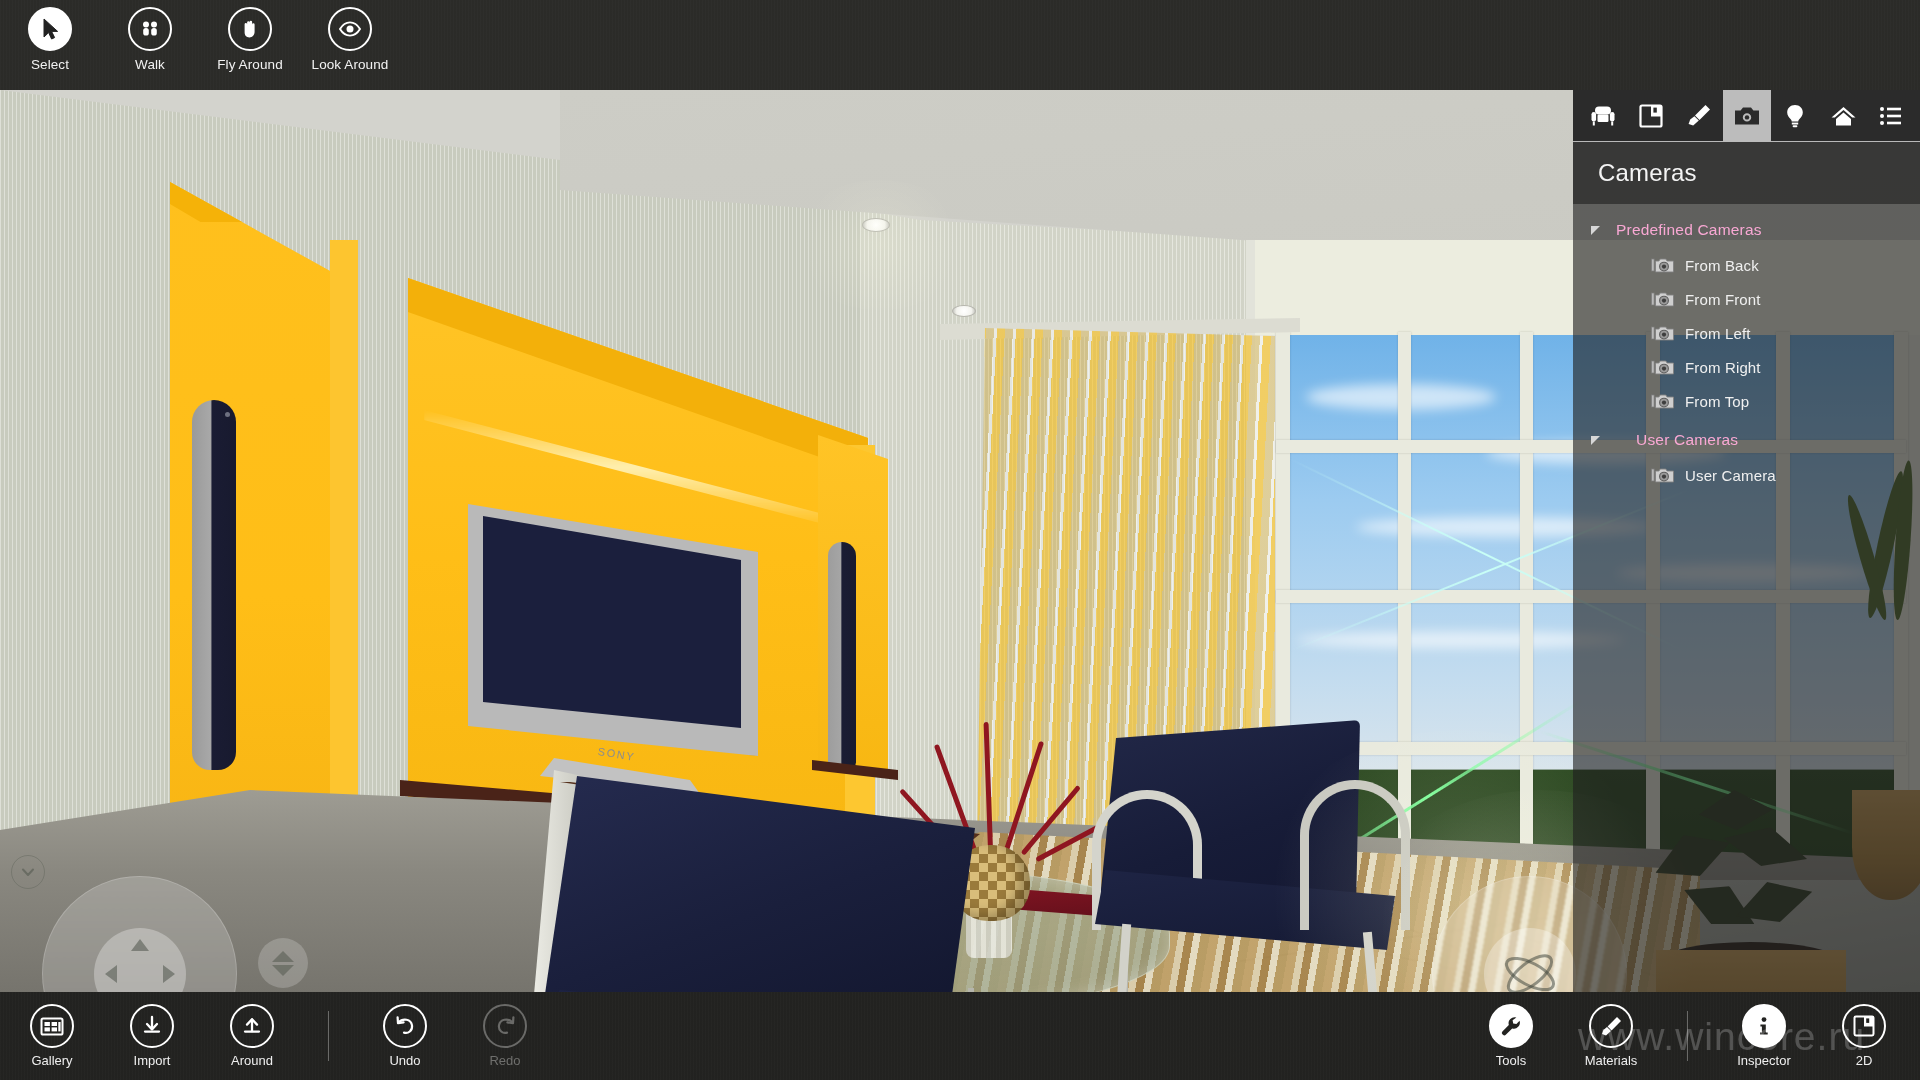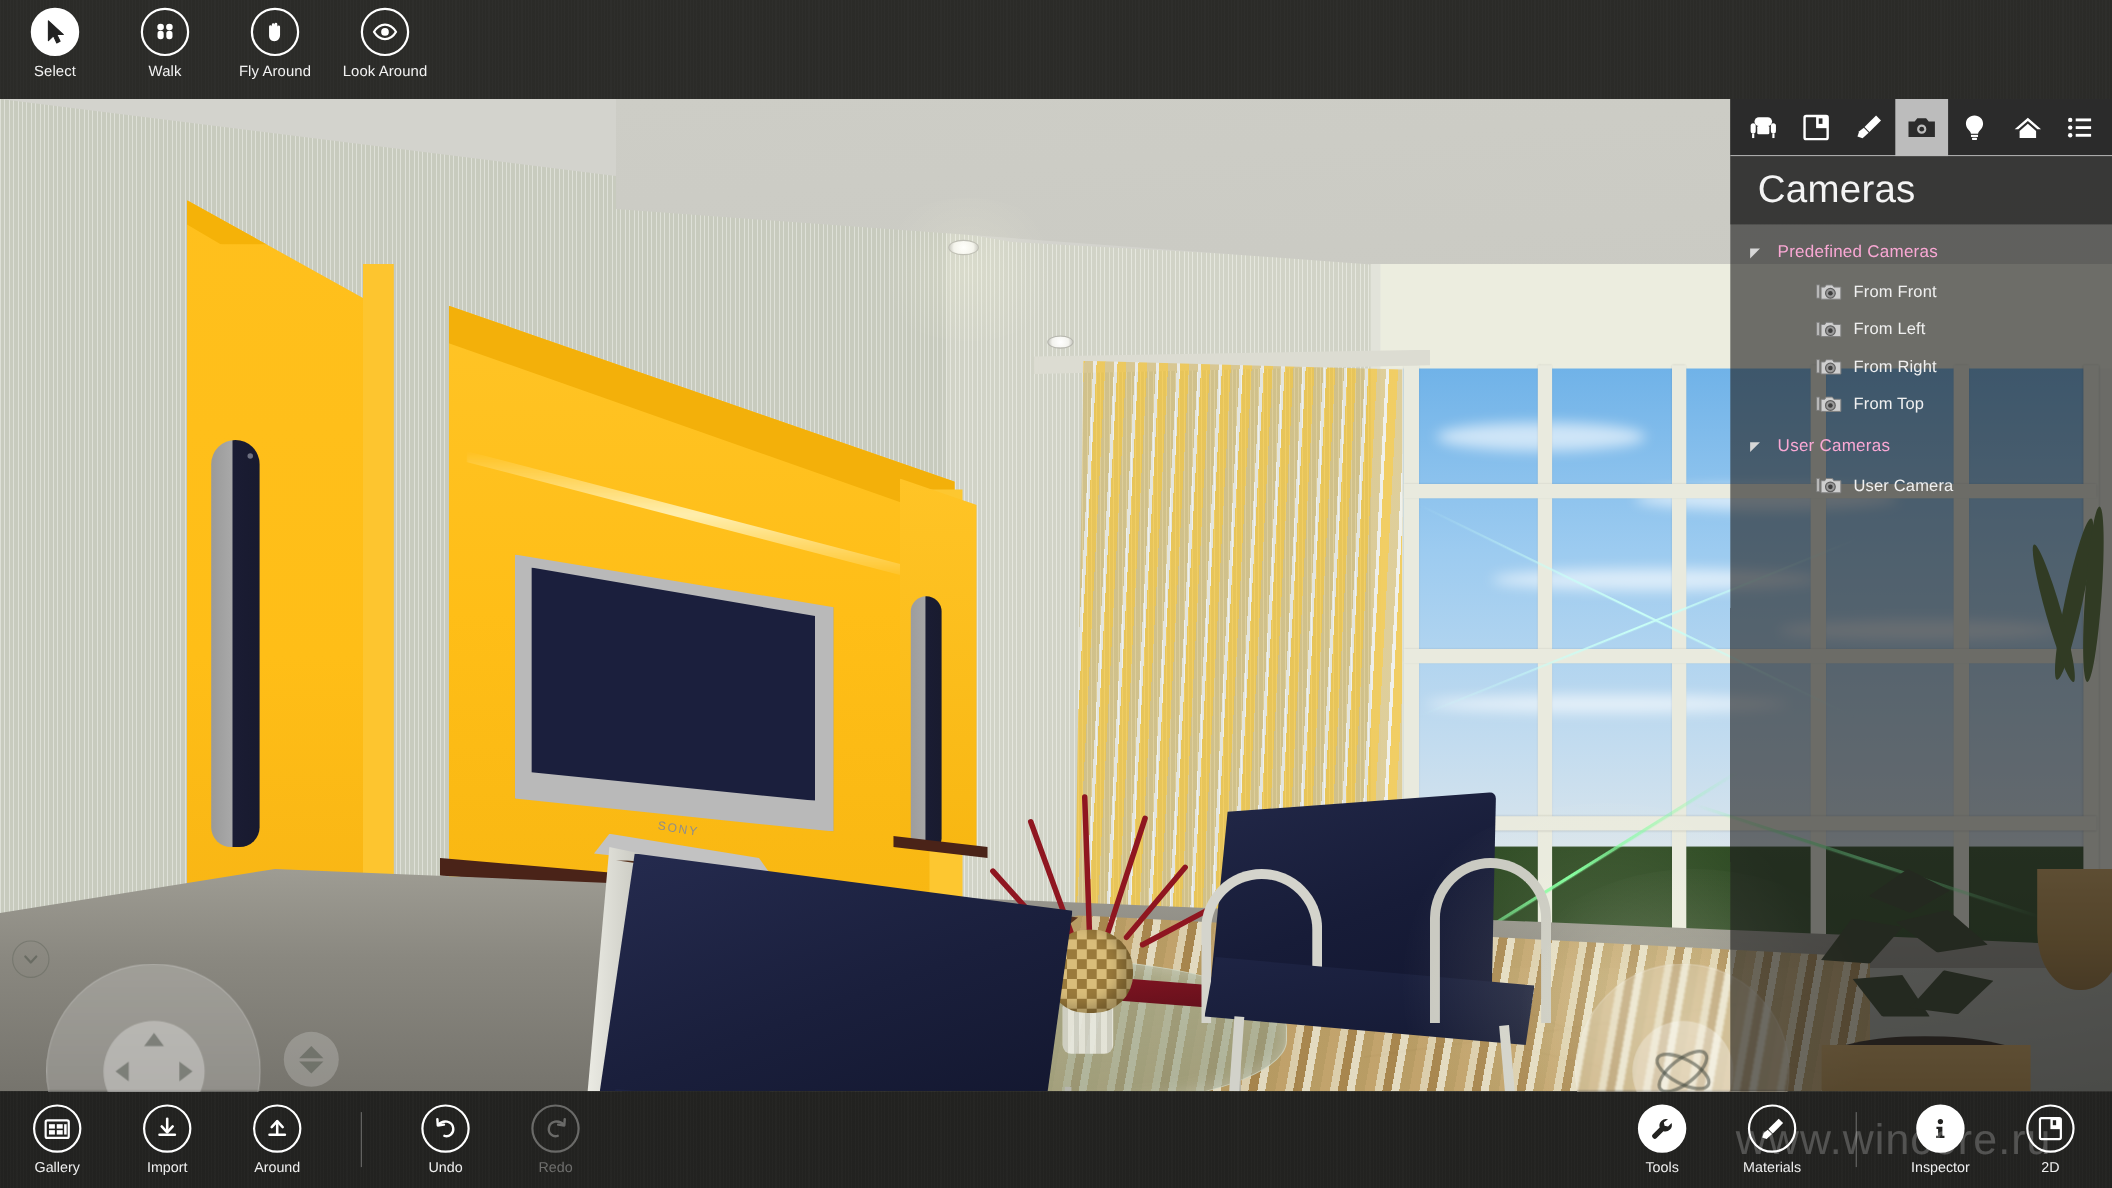--- a/index.html
+++ b/index.html
@@ -420,21 +420,21 @@
     padding-left: 6px; flex: none;
   }
   .ptab {
     width: 48px; height: 52px; display: flex; align-items: center;
     justify-content: center; cursor: pointer;
   }
   .ptab.active { background: #bcbcbc; }
   .ptab svg { display: block; }
   .panel-title {
     flex: none; height: 62px; display: flex; align-items: center;
-    padding-left: 25px; font-size: 35px; font-weight: 300;
+    padding-left: 25px; font-size: 24px; font-weight: 300;
     color: #f4f4f4; letter-spacing: .2px;
     background: rgba(26,26,26,.58);
   }
   .panel-body { flex: 1; overflow: hidden; padding-top: 8px; }
 
   .group-row {
     display: flex; align-items: center; height: 36px;
     padding-left: 18px; cursor: pointer;
   }
   .disc-tri {
@@ -752,70 +752,81 @@
 
     <div class="panel-title">Cameras</div>
 
     <div class="panel-body">
 
       <div class="group-row">
         <div class="disc-tri"></div>
         <div class="group-label">Predefined Cameras</div>
       </div>
 
-
       <div class="cam-row">
         <span class="cam-ico">
           <svg width="24" height="20" viewBox="0 0 24 20">
             <rect x="0.5" y="4" width="2.6" height="12" fill="#b9b9b9" stroke="#7d7d7d" stroke-width=".7"></rect>
             <path d="M4.5 6 h3.4 l1.3 -2 h5.6 l1.3 2 h6.4 v11 H4.5 Z" fill="#cfcfcf" stroke="#808080" stroke-width=".9"></path>
             <circle cx="13" cy="11.6" r="4.4" fill="#9a9a9a" stroke="#5e5e5e" stroke-width="1.1"></circle>
             <circle cx="13" cy="11.6" r="2.1" fill="#3e3e3e"></circle>
           </svg>
         </span>
-        <span class="cam-label">From Front</span>
+        <span class="cam-label">From Back</span>
       </div>
 
       <div class="cam-row">
         <span class="cam-ico">
           <svg width="24" height="20" viewBox="0 0 24 20">
             <rect x="0.5" y="4" width="2.6" height="12" fill="#b9b9b9" stroke="#7d7d7d" stroke-width=".7"></rect>
             <path d="M4.5 6 h3.4 l1.3 -2 h5.6 l1.3 2 h6.4 v11 H4.5 Z" fill="#cfcfcf" stroke="#808080" stroke-width=".9"></path>
             <circle cx="13" cy="11.6" r="4.4" fill="#9a9a9a" stroke="#5e5e5e" stroke-width="1.1"></circle>
             <circle cx="13" cy="11.6" r="2.1" fill="#3e3e3e"></circle>
           </svg>
         </span>
-        <span class="cam-label">From Left</span>
+        <span class="cam-label">From Front</span>
       </div>
 
       <div class="cam-row">
         <span class="cam-ico">
           <svg width="24" height="20" viewBox="0 0 24 20">
             <rect x="0.5" y="4" width="2.6" height="12" fill="#b9b9b9" stroke="#7d7d7d" stroke-width=".7"></rect>
             <path d="M4.5 6 h3.4 l1.3 -2 h5.6 l1.3 2 h6.4 v11 H4.5 Z" fill="#cfcfcf" stroke="#808080" stroke-width=".9"></path>
             <circle cx="13" cy="11.6" r="4.4" fill="#9a9a9a" stroke="#5e5e5e" stroke-width="1.1"></circle>
             <circle cx="13" cy="11.6" r="2.1" fill="#3e3e3e"></circle>
           </svg>
         </span>
-        <span class="cam-label">From Right</span>
+        <span class="cam-label">From Left</span>
       </div>
 
       <div class="cam-row">
         <span class="cam-ico">
           <svg width="24" height="20" viewBox="0 0 24 20">
             <rect x="0.5" y="4" width="2.6" height="12" fill="#b9b9b9" stroke="#7d7d7d" stroke-width=".7"></rect>
             <path d="M4.5 6 h3.4 l1.3 -2 h5.6 l1.3 2 h6.4 v11 H4.5 Z" fill="#cfcfcf" stroke="#808080" stroke-width=".9"></path>
             <circle cx="13" cy="11.6" r="4.4" fill="#9a9a9a" stroke="#5e5e5e" stroke-width="1.1"></circle>
             <circle cx="13" cy="11.6" r="2.1" fill="#3e3e3e"></circle>
           </svg>
         </span>
+        <span class="cam-label">From Right</span>
+      </div>
+
+      <div class="cam-row">
+        <span class="cam-ico">
+          <svg width="24" height="20" viewBox="0 0 24 20">
+            <rect x="0.5" y="4" width="2.6" height="12" fill="#b9b9b9" stroke="#7d7d7d" stroke-width=".7"></rect>
+            <path d="M4.5 6 h3.4 l1.3 -2 h5.6 l1.3 2 h6.4 v11 H4.5 Z" fill="#cfcfcf" stroke="#808080" stroke-width=".9"></path>
+            <circle cx="13" cy="11.6" r="4.4" fill="#9a9a9a" stroke="#5e5e5e" stroke-width="1.1"></circle>
+            <circle cx="13" cy="11.6" r="2.1" fill="#3e3e3e"></circle>
+          </svg>
+        </span>
         <span class="cam-label">From Top</span>
       </div>
 
-      <div class="group-row" style="margin-top:4px;">
+      <div class="group-row" style="margin-top:4px;gap:20px;">
         <div class="disc-tri"></div>
         <div class="group-label">User Cameras</div>
       </div>
 
       <div class="cam-row">
         <span class="cam-ico">
           <svg width="24" height="20" viewBox="0 0 24 20">
             <rect x="0.5" y="4" width="2.6" height="12" fill="#b9b9b9" stroke="#7d7d7d" stroke-width=".7"></rect>
             <path d="M4.5 6 h3.4 l1.3 -2 h5.6 l1.3 2 h6.4 v11 H4.5 Z" fill="#cfcfcf" stroke="#808080" stroke-width=".9"></path>
             <circle cx="13" cy="11.6" r="4.4" fill="#9a9a9a" stroke="#5e5e5e" stroke-width="1.1"></circle>

